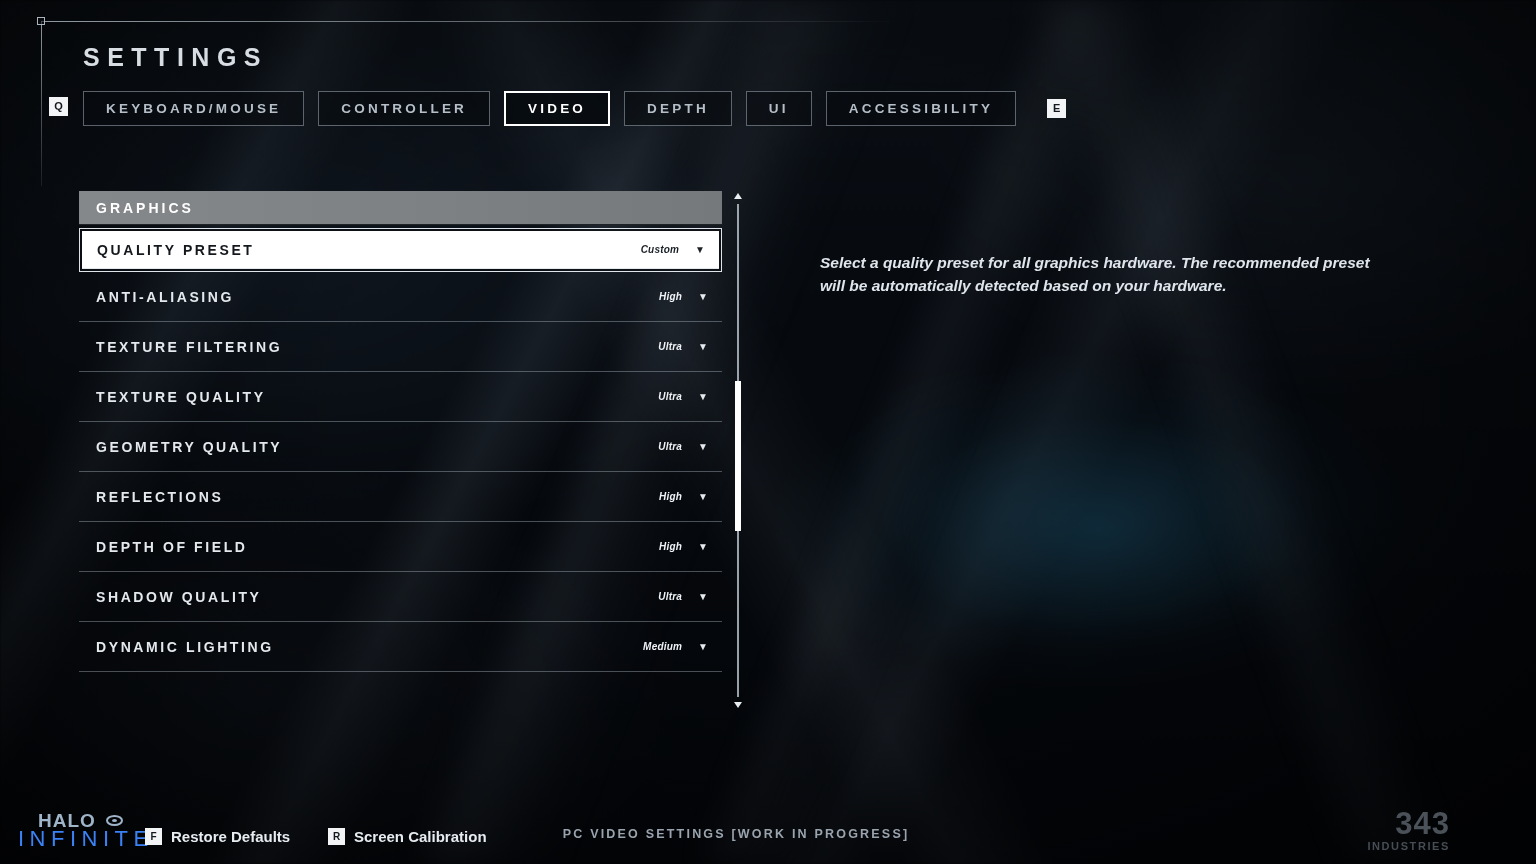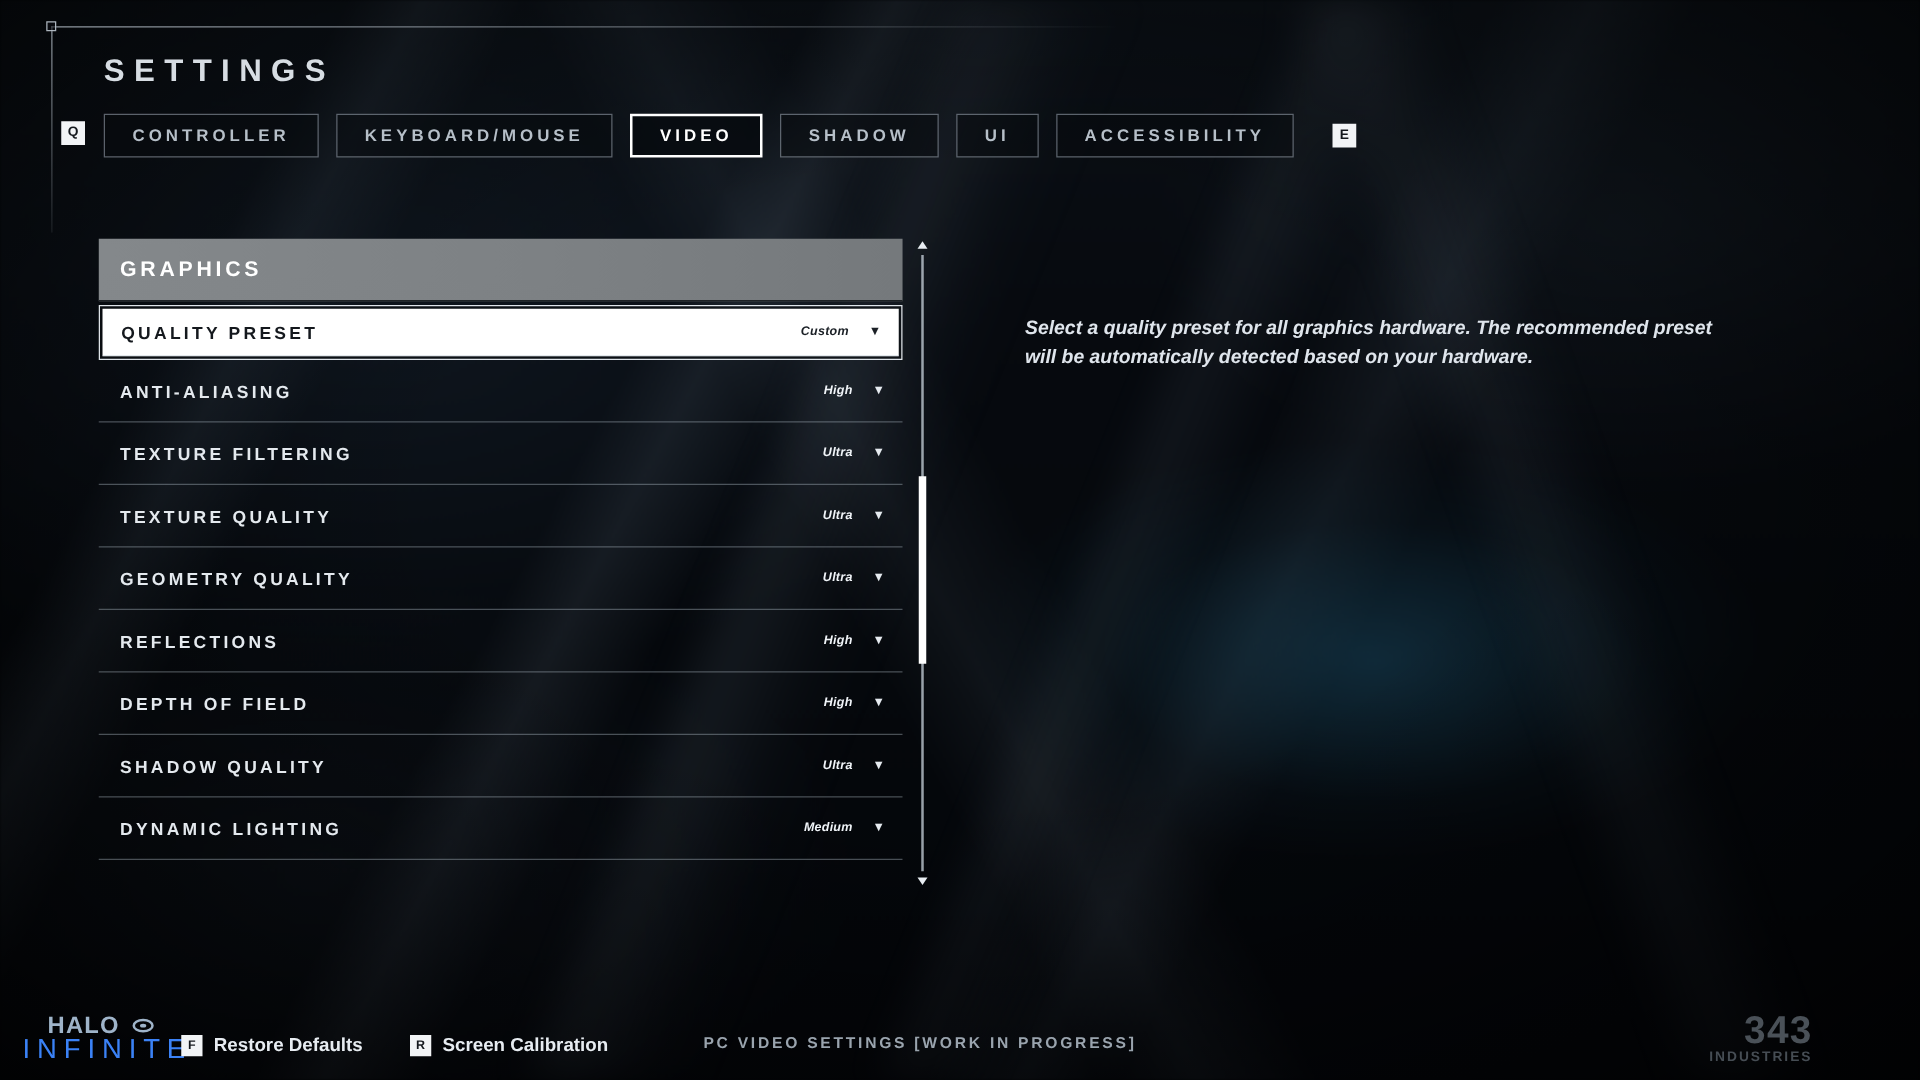--- a/index.html
+++ b/index.html
@@ -102,26 +102,26 @@
     color:#ffffff;
     background:rgba(6,9,13,0.75);
   }
 
   
   #settings-panel {
     position:absolute; left:79px; top:191px;
     width:643px;
   }
   #section-header {
-    height:50px;
+    height:34px;
     background:linear-gradient(90deg, #84888b 0%, #7d8184 55%, #75797c 100%);
     display:flex; align-items:center;
     padding-left:17px;
     color:#ffffff;
-    font-size:17px; font-weight:700; letter-spacing:3px;
+    font-size:14px; font-weight:700; letter-spacing:3px;
     border-bottom:1px solid rgba(20,24,28,0.9);
   }
 
   
   .row-selected-wrap {
     position:relative;
     margin-top:3px;
     border:1px solid rgba(235,240,245,0.95);
     padding:2px;
     background:rgba(12,15,19,0.6);
@@ -264,24 +264,24 @@
 
   <div id="frame-vline"></div>
   <div id="frame-hline"></div>
   <div id="frame-node"></div>
 
   <div id="page-title">SETTINGS</div>
 
   <div id="tabbar">
     <div class="kbadge" id="tab-key-q">Q</div>
 
+    <div class="tab">KEYBOARD/MOUSE</div>
     <div class="tab">CONTROLLER</div>
-    <div class="tab">KEYBOARD/MOUSE</div>
     <div class="tab selected">VIDEO</div>
-    <div class="tab">SHADOW</div>
+    <div class="tab">DEPTH</div>
     <div class="tab">UI</div>
     <div class="tab">ACCESSIBILITY</div>
 
     <div class="kbadge" id="tab-key-e">E</div>
   </div>
 
   <div id="settings-panel">
 
     <div id="section-header">GRAPHICS</div>
 

